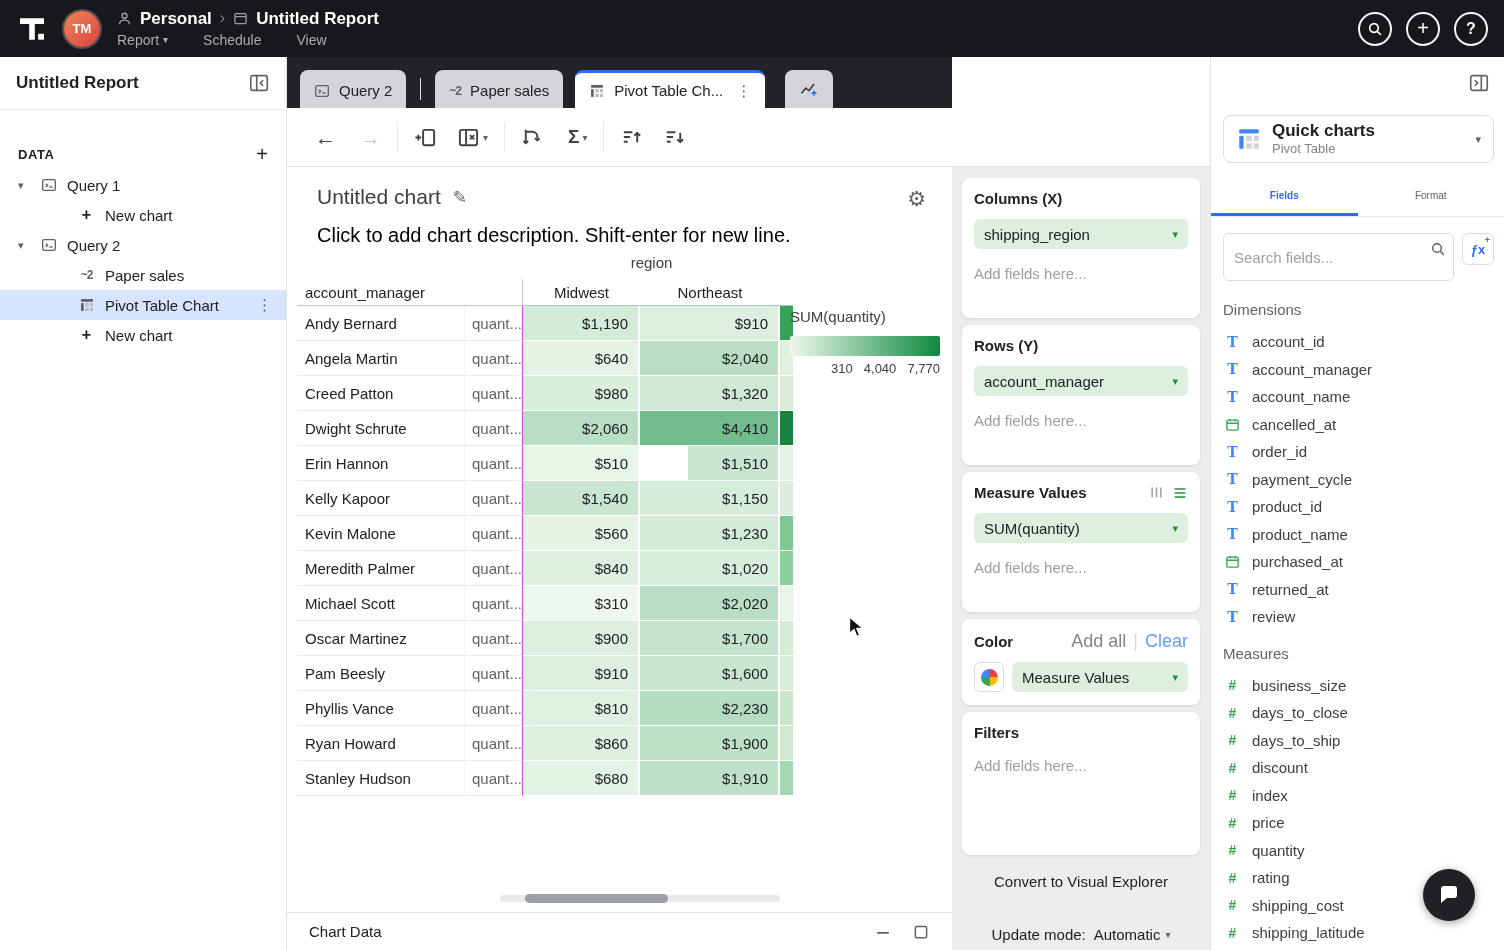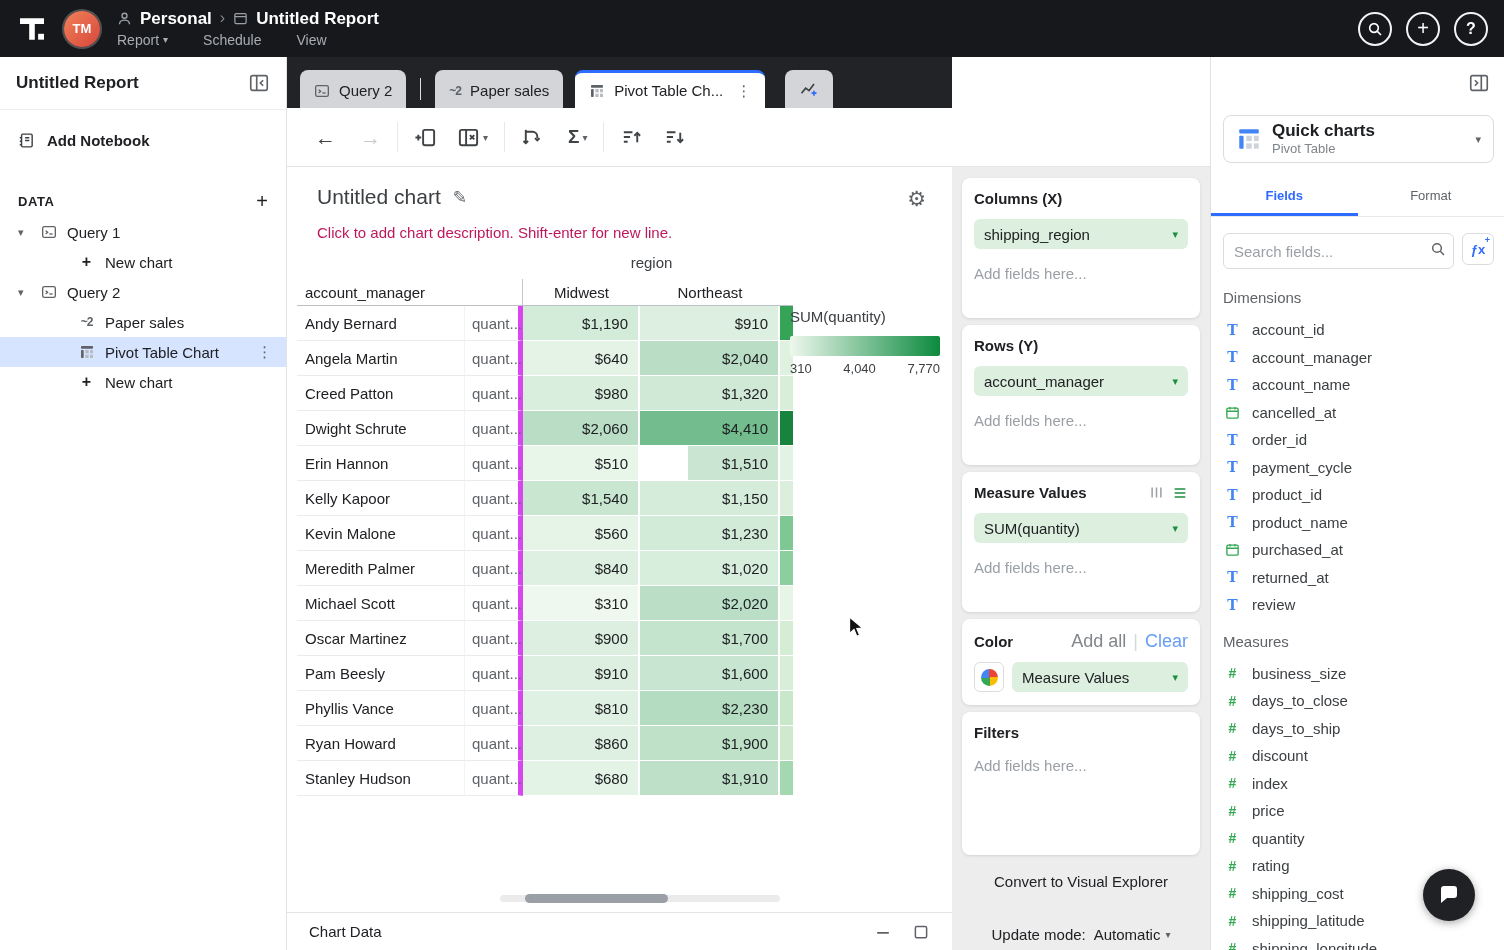--- a/index.html
+++ b/index.html
@@ -58,38 +58,38 @@
   .tb-gap20{margin-left:20px;}
   .tb-gap24{margin-left:24px;}
   .sigma{font-size:19px;font-weight:bold;color:#3f4346;}
 
   
   .chart-card{position:absolute;left:287px;top:167px;width:665px;height:745px;background:#fff;overflow:hidden;z-index:3;}
   .chart-title-row{position:absolute;left:30px;top:18px;display:flex;align-items:center;gap:12px;}
   .chart-title{font-size:21px;color:#3c4043;}
   .pencil{color:#5f6368;font-size:17px;cursor:pointer;}
   .gear{position:absolute;right:26px;top:20px;font-size:21px;color:#5f6368;cursor:pointer;}
-  .chart-desc{position:absolute;left:30px;top:57px;font-size:15px;color:#be185d;cursor:text;}
+  .chart-desc{position:absolute;left:30px;top:57px;font-size:20px;color:#000000;cursor:text;}
   .region-label{position:absolute;left:236px;top:87px;width:257px;text-align:center;font-size:15px;color:#3c4043;}
   .pt{position:absolute;left:10px;top:112px;width:496px;}
   .pt-head,.pt-row{display:grid;grid-template-columns:168px 58px 117px 140px 13px;}
   .pt-head{height:27px;border-bottom:1px solid #bdc1c6;}
   .pt-head>div{display:flex;align-items:center;font-size:15px;color:#202124;}
   .h-name{padding-left:8px;}
   .h-center{justify-content:center;}
   .h-measure{border-right:1px solid #c4c7cc;}
   .pt-row{height:35px;}
   .cell-name{display:flex;align-items:center;padding-left:8px;color:#202124;border-bottom:1px solid #e9ebee;border-right:1px solid #f1f3f4;}
-  .cell-measure{display:flex;align-items:center;padding-left:7px;color:#5f6368;border-bottom:1px solid #e9ebee;border-right:5px solid #d946ef;}
+  .cell-measure{display:flex;align-items:center;padding-left:7px;color:#5f6368;border-bottom:1px solid #e9ebee;border-right:1px solid #d946ef;}
   .cell-val{display:flex;align-items:center;justify-content:flex-end;padding-right:10px;color:#202124;border-right:2px solid #fff;border-bottom:1px solid #fff;}
   .cell-sliver{border-bottom:1px solid #fff;}
   .legend{position:absolute;left:503px;top:141px;width:150px;}
   .legend-label{font-size:15px;color:#3c4043;}
   .legend-bar{margin-top:11px;height:20px;width:150px;border-radius:2px;}
-  .legend-ticks{margin-top:5px;display:flex;justify-content:space-between;font-size:13px;color:#3c4043;}
+  .legend-ticks{margin-top:5px;display:flex;justify-content:space-between;font-size:13px;color:#3c4043;margin-left:41px;}
   .hscroll-track{position:absolute;left:213px;top:728px;width:280px;height:7px;border-radius:4px;background:#ebebeb;}
   .hscroll-thumb{position:absolute;left:238px;top:727px;width:143px;height:9px;border-radius:5px;background:#9aa0a6;cursor:grab;}
 
   
   .chartdata{position:absolute;left:287px;top:912px;width:665px;height:38px;background:#fff;border-top:1px solid #e4e4e4;display:flex;align-items:center;padding:0 22px;z-index:3;}
   .chartdata-label{color:#202124;}
   .chartdata-icons{margin-left:auto;display:flex;gap:20px;color:#5f6368;}
   .cd-icon{cursor:pointer;display:flex;align-items:center;}
 
   
@@ -117,25 +117,25 @@
 
   
   .fields{position:absolute;left:1210px;top:57px;width:294px;bottom:0;background:#fff;border-left:1px solid #dfe1e4;overflow:hidden;z-index:2;}
   .fields-expand{position:absolute;right:14px;top:15px;cursor:pointer;}
   .quick-box{margin:58px 10px 0 12px;height:48px;border:1px solid #dadce0;border-radius:8px;display:flex;align-items:center;padding:0 12px;gap:10px;cursor:pointer;}
   .quick-text{line-height:1.15;}
   .quick-title{font-size:17px;font-weight:bold;color:#202124;}
   .quick-sub{font-size:13px;color:#80868b;margin-top:1px;}
   .quick-chev{margin-left:auto;color:#5f6368;font-size:11px;}
   .fp-tabs{margin-top:14px;height:40px;display:flex;border-bottom:1px solid #e8eaed;}
-  .fp-tab{flex:1;display:flex;align-items:center;justify-content:center;font-size:13px;color:#5f6368;cursor:pointer;border-bottom:3px solid transparent;}
+  .fp-tab{flex:1;display:flex;align-items:center;justify-content:center;font-size:10px;color:#5f6368;cursor:pointer;border-bottom:3px solid transparent;}
   .fp-tab.active{color:#2e6bff;font-weight:bold;border-bottom-color:#2e6bff;}
   .search-row{margin:16px 10px 0 12px;display:flex;gap:8px;}
   .search-wrap{position:relative;flex:1;}
-  .search-input{width:100%;height:36px;border:1px solid #dadce0;border-radius:6px;padding:0 30px 0 10px;font-size:15px;color:#202124;outline:none;font-family:"Liberation Sans", sans-serif;}
+  .search-input{width:100%;height:48px;border:1px solid #dadce0;border-radius:6px;padding:0 30px 0 10px;font-size:15px;color:#202124;outline:none;font-family:"Liberation Sans", sans-serif;}
   .search-input::placeholder{color:#9aa0a6;}
   .search-mag{position:absolute;right:8px;top:8px;}
   .fx-btn{width:32px;height:32px;border:1px solid #dadce0;border-radius:6px;display:flex;align-items:center;justify-content:center;color:#2e6bff;font-size:13px;font-weight:bold;cursor:pointer;position:relative;}
   .fx-plus{position:absolute;top:1px;right:3px;font-size:9px;}
   .section-head{margin:20px 12px 10px;font-size:15px;color:#5f6368;}
   .field-row{height:27.5px;display:flex;align-items:center;padding-left:14px;gap:12px;cursor:pointer;}
   .f-icon{width:15px;display:flex;align-items:center;justify-content:center;flex:none;}
   .t-glyph{font-family:"DejaVu Serif", serif;font-weight:bold;font-size:14px;color:#4285f4;}
   .hash-glyph{font-weight:bold;font-size:14px;color:#34a853;}
   .f-label{font-size:15px;color:#3c4043;white-space:nowrap;}
@@ -201,28 +201,20 @@
 <div class="sidebar">
   <div class="sidebar-header">
     <span class="sidebar-title">Untitled Report</span>
     <span class="sidebar-collapse">
       <svg width="22" height="22" viewBox="0 0 24 24" fill="none" stroke="#5f6368" stroke-width="1.8">
           <rect x="3" y="4" width="18" height="16" rx="2"></rect>
           <path d="M9.5 4v16"></path>
           <path d="M16.5 9l-3 3 3 3"></path>
         </svg>
     </span>
-  </div>
-  <div class="add-notebook">
-    <svg width="17" height="17" viewBox="0 0 24 24" fill="none" stroke="#3c4043" stroke-width="2">
-        <rect x="5" y="3" width="15" height="18" rx="2"></rect>
-        <path d="M5 8h-2.5M5 13h-2.5M5 18h-2.5"></path>
-        <path d="M10 8h6M10 12h6"></path>
-      </svg>
-    <span>Add Notebook</span>
   </div>
   <div class="data-row">
     <span class="data-label">DATA</span>
     <span class="data-plus">+</span>
   </div>
   <div class="tree">
       <div class="tree-row">
         <span class="tr-chev">▾</span>
         <span class="tr-icon">
           <svg width="16" height="16" viewBox="0 0 24 24" fill="none" stroke="#5f6368" stroke-width="2">

